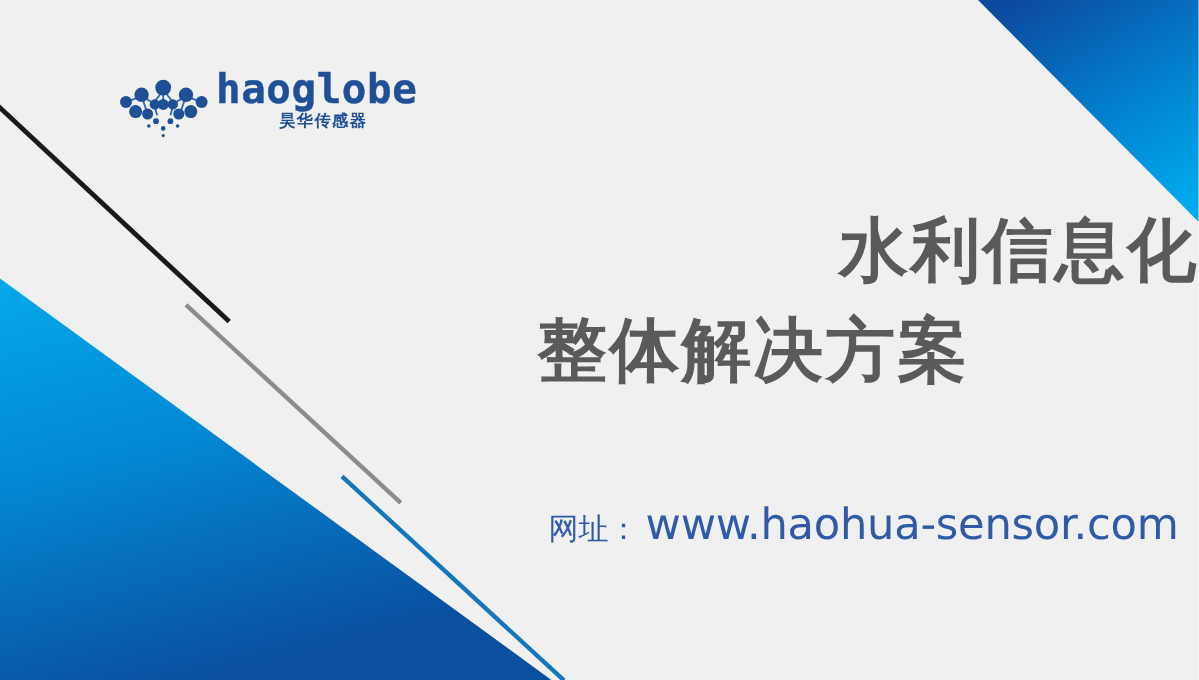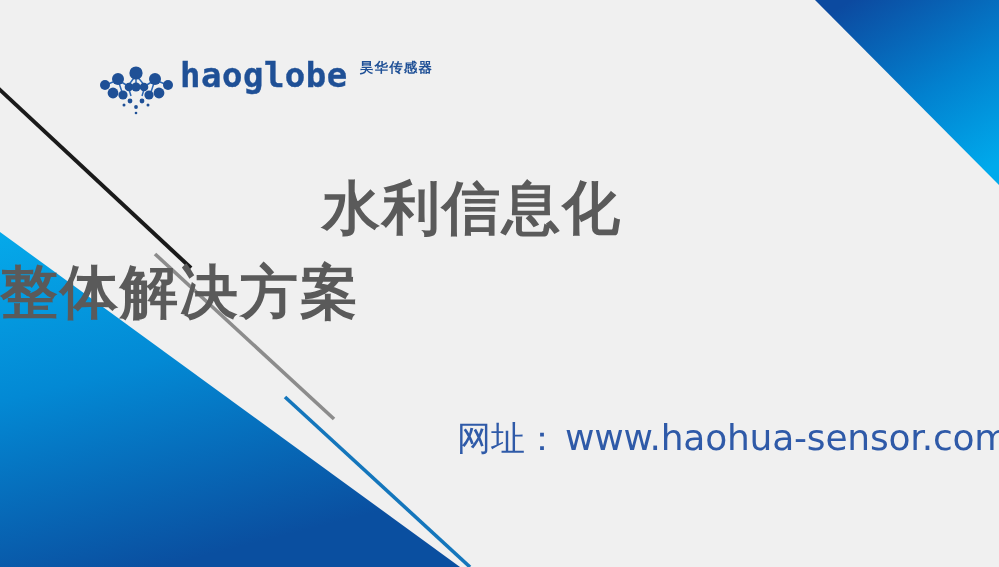--- a/index.html
+++ b/index.html
@@ -37,22 +37,22 @@
   }
   #logo-mark {
     width: 76px;
     height: 56px;
     flex: 0 0 76px;
     margin-top: 4px;
   }
   #logo-text-group {
     margin-left: 6px;
     display: flex;
-    flex-direction: row;
-    align-items: flex-start;
+    flex-direction: column;
+    align-items: center;
   }
   #logo-wordmark {
     font-family: "DejaVu Sans Mono", monospace;
     font-size: 34px;
     line-height: 34px;
     font-weight: 700;
     letter-spacing: 0.5px;
     color: #1f5096;
     white-space: nowrap;
     -webkit-text-stroke: 0.4px #1f5096;
@@ -80,38 +80,40 @@
     font-family: "DejaVu Sans", sans-serif;
     font-weight: 700;
     font-size: 58px;
     line-height: 84px;
     letter-spacing: 2px;
     white-space: nowrap;
   }
   #headline .line1 {
     display: block;
     padding-left: 322px;
+    text-align: right;
   }
   #headline .line2 {
     display: block;
+    padding-left: 448px;
   }
 
   
   #website-line {
     position: absolute;
     left: 457px;
     top: 421px;
     display: flex;
     align-items: baseline;
     color: #2f5aa8;
     white-space: nowrap;
   }
   #website-label {
     font-family: "DejaVu Sans", sans-serif;
-    font-size: 34px;
+    font-size: 25px;
     line-height: 34px;
     letter-spacing: 0px;
   }
   #website-url {
     font-family: "DejaVu Sans", sans-serif;
     font-size: 36px;
     line-height: 34px;
     margin-left: 6px;
     letter-spacing: -0.2px;
   }

